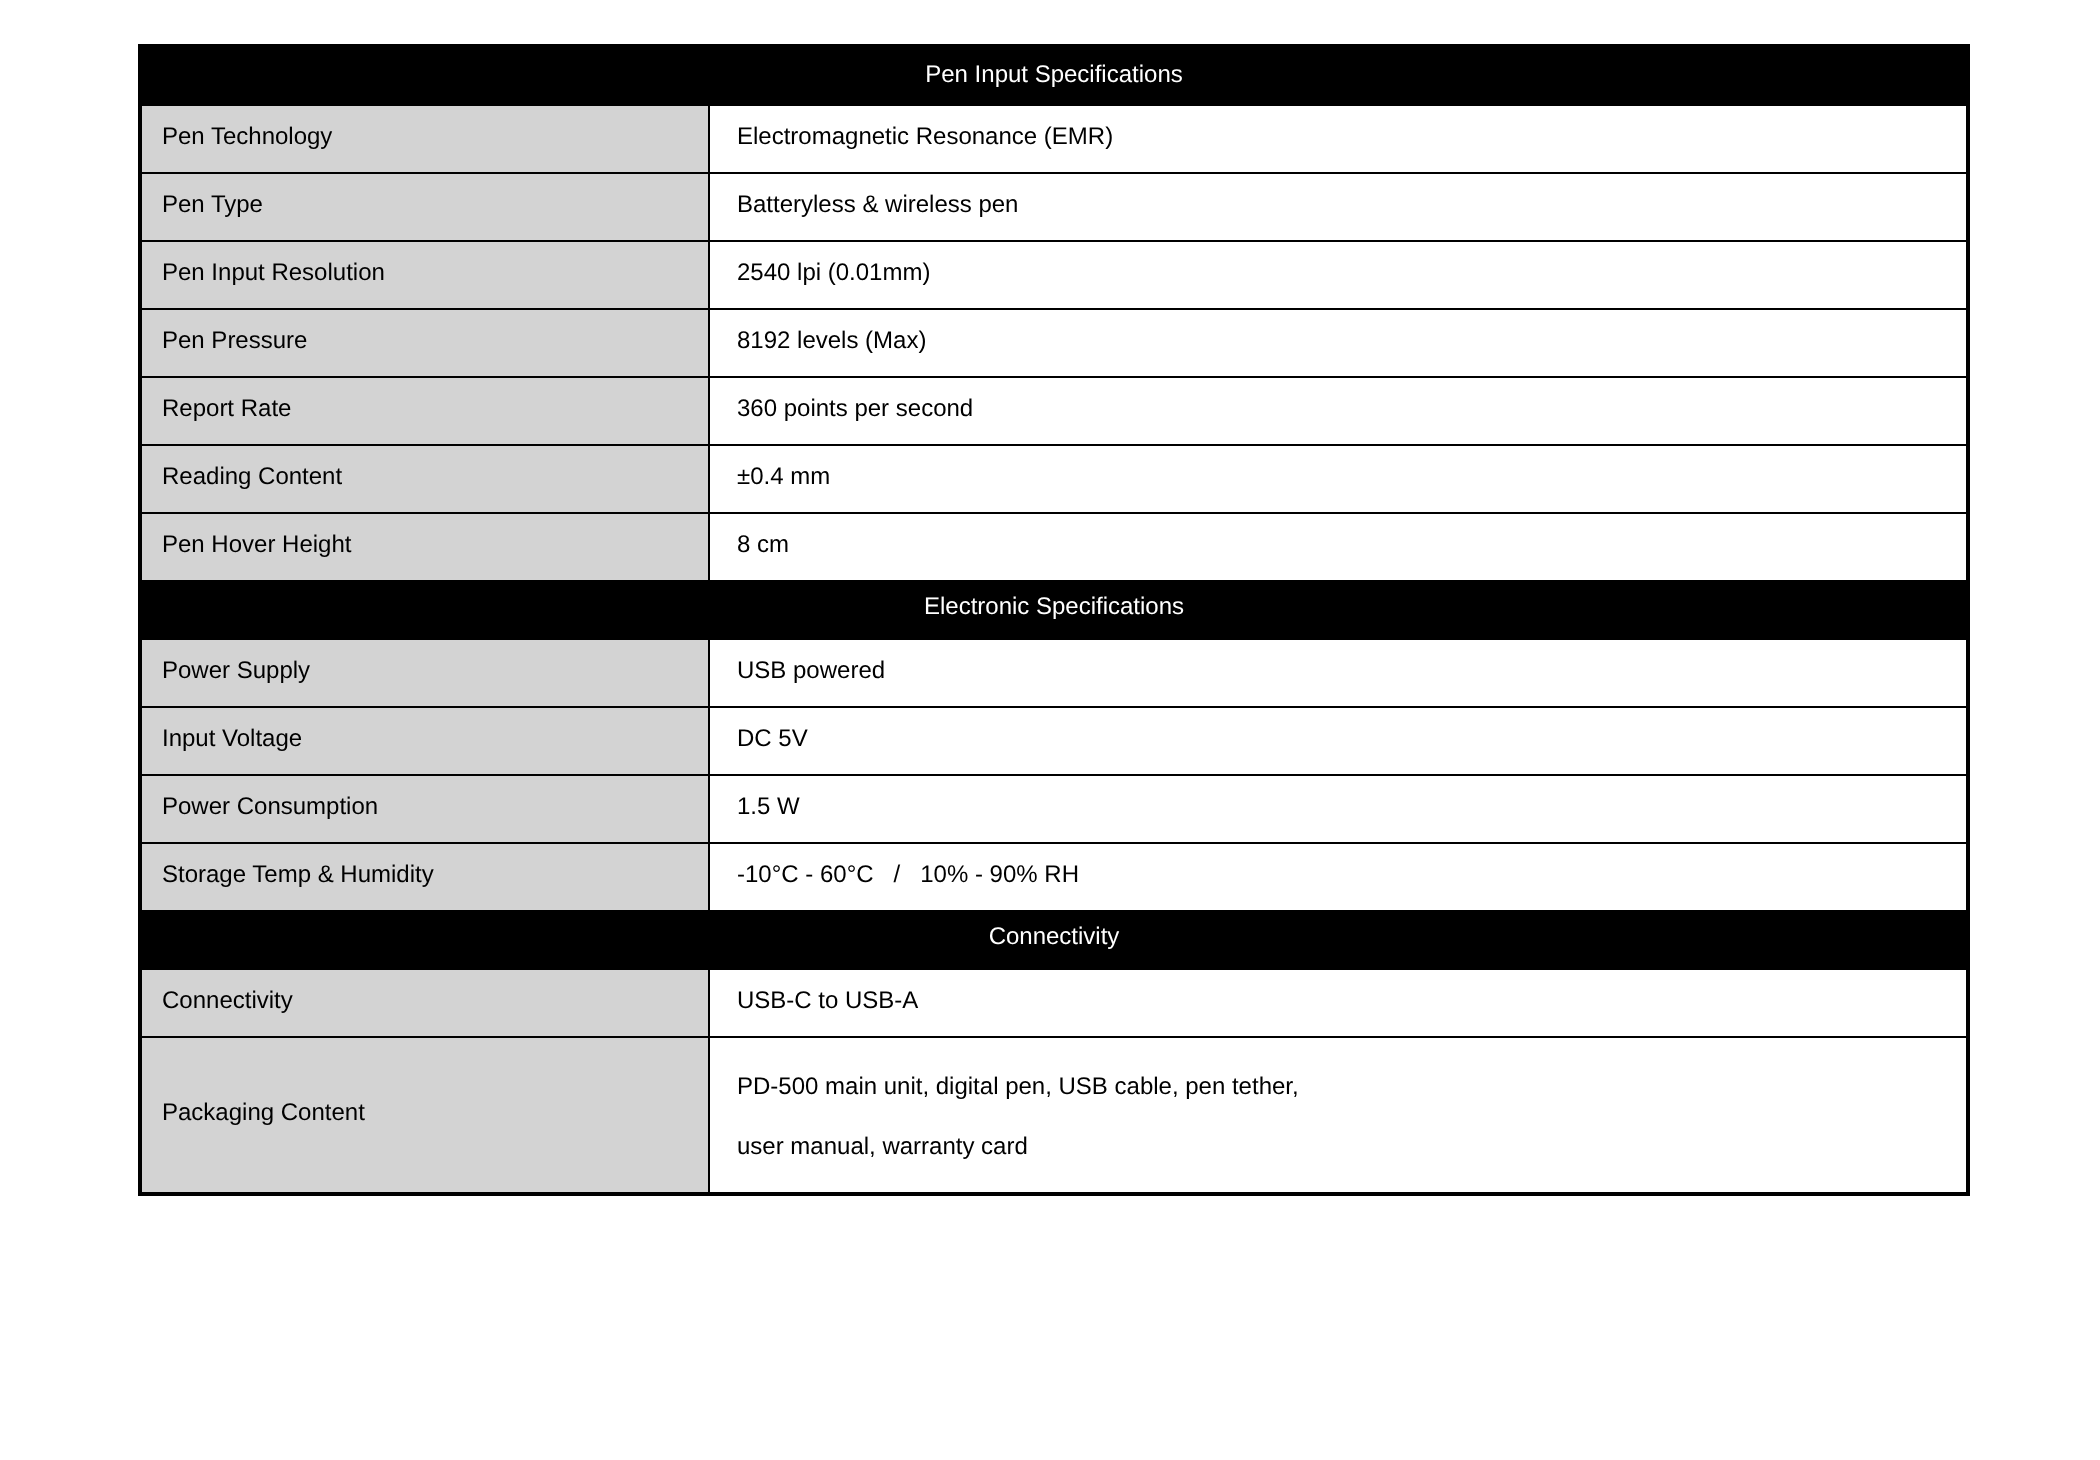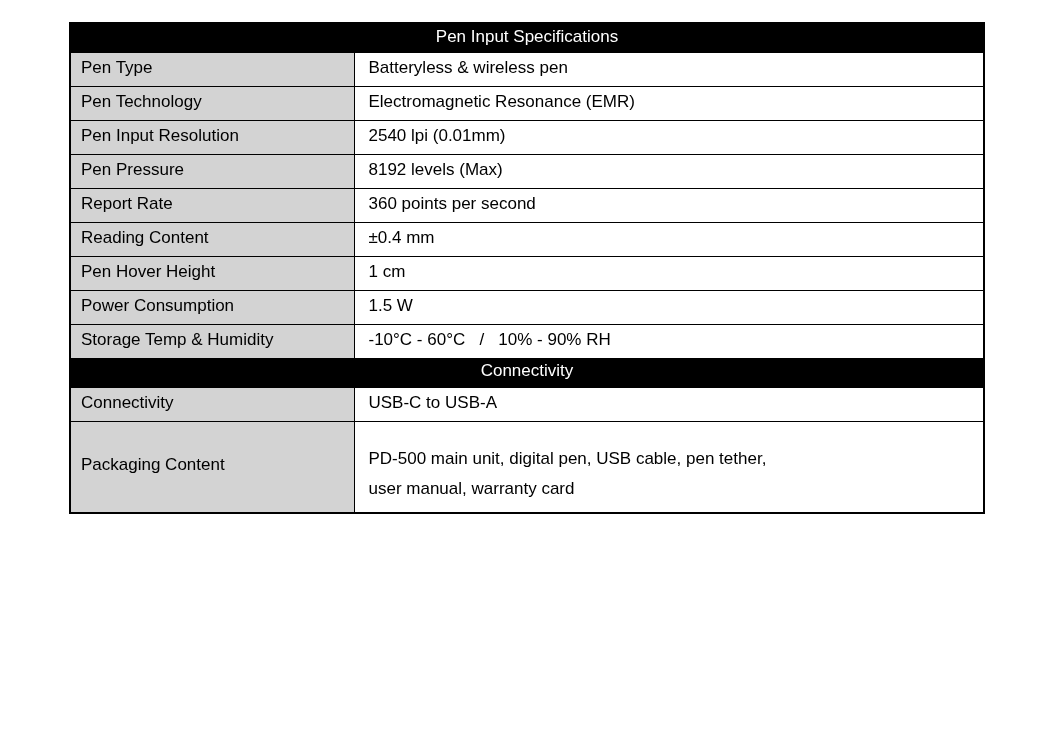--- a/index.html
+++ b/index.html
@@ -22,21 +22,21 @@
   table.spec-table {
     border-collapse: collapse;
     table-layout: fixed;
     width: 914px;
     border: 2px solid #000000;
   }
   table.spec-table col.col-label { width: 284px; }
   table.spec-table col.col-value { width: 630px; }
   table.spec-table td {
     border: 1px solid #000000;
-    font-size: 17px;
+    font-size: 12px;
     line-height: 1.2;
     vertical-align: middle;
     box-sizing: border-box;
   }
   td.section-header-cell {
     background: #000000;
     color: #ffffff;
     text-align: center;
     height: 29px;
     padding: 2px 0 4px 0;
@@ -49,64 +49,75 @@
   }
   td.value-cell {
     background: #ffffff;
     height: 34px;
     padding: 4px 8px 6px 14px;
     border-left: 2px solid #000000;
     white-space: pre-wrap;
   }
   td.value-cell.multiline {
     line-height: 30px;
-    padding-top: 22px;
+    padding-top: 9px;
     padding-bottom: 8px;
   }
 </style>
 </head>
 <body>
 
 <div class="spec-table-wrap">
   <table class="spec-table">
     <colgroup>
       <col class="col-label">
       <col class="col-value">
     </colgroup>
     <tbody>
         <tr>
           <td colspan="2" class="section-header-cell">Pen Input Specifications</td>
         </tr>
         <tr>
+          <td class="label-cell">Pen Technology</td>
+          <td class="value-cell">Electromagnetic Resonance (EMR)</td>
+        </tr>
+        <tr>
           <td class="label-cell">Pen Type</td>
           <td class="value-cell">Batteryless &amp; wireless pen</td>
-        </tr>
-        <tr>
-          <td class="label-cell">Pen Technology</td>
-          <td class="value-cell">Electromagnetic Resonance (EMR)</td>
         </tr>
         <tr>
           <td class="label-cell">Pen Input Resolution</td>
           <td class="value-cell">2540 lpi (0.01mm)</td>
         </tr>
         <tr>
           <td class="label-cell">Pen Pressure</td>
           <td class="value-cell">8192 levels (Max)</td>
         </tr>
         <tr>
           <td class="label-cell">Report Rate</td>
           <td class="value-cell">360 points per second</td>
         </tr>
         <tr>
           <td class="label-cell">Reading Content</td>
           <td class="value-cell">±0.4 mm</td>
         </tr>
         <tr>
           <td class="label-cell">Pen Hover Height</td>
-          <td class="value-cell">1 cm</td>
+          <td class="value-cell">8 cm</td>
+        </tr>
+        <tr>
+          <td colspan="2" class="section-header-cell">Electronic Specifications</td>
+        </tr>
+        <tr>
+          <td class="label-cell">Power Supply</td>
+          <td class="value-cell">USB powered</td>
+        </tr>
+        <tr>
+          <td class="label-cell">Input Voltage</td>
+          <td class="value-cell">DC 5V</td>
         </tr>
         <tr>
           <td class="label-cell">Power Consumption</td>
           <td class="value-cell">1.5 W</td>
         </tr>
         <tr>
           <td class="label-cell">Storage Temp &amp; Humidity</td>
           <td class="value-cell">-10°C - 60°C   /   10% - 90% RH</td>
         </tr>
         <tr>

